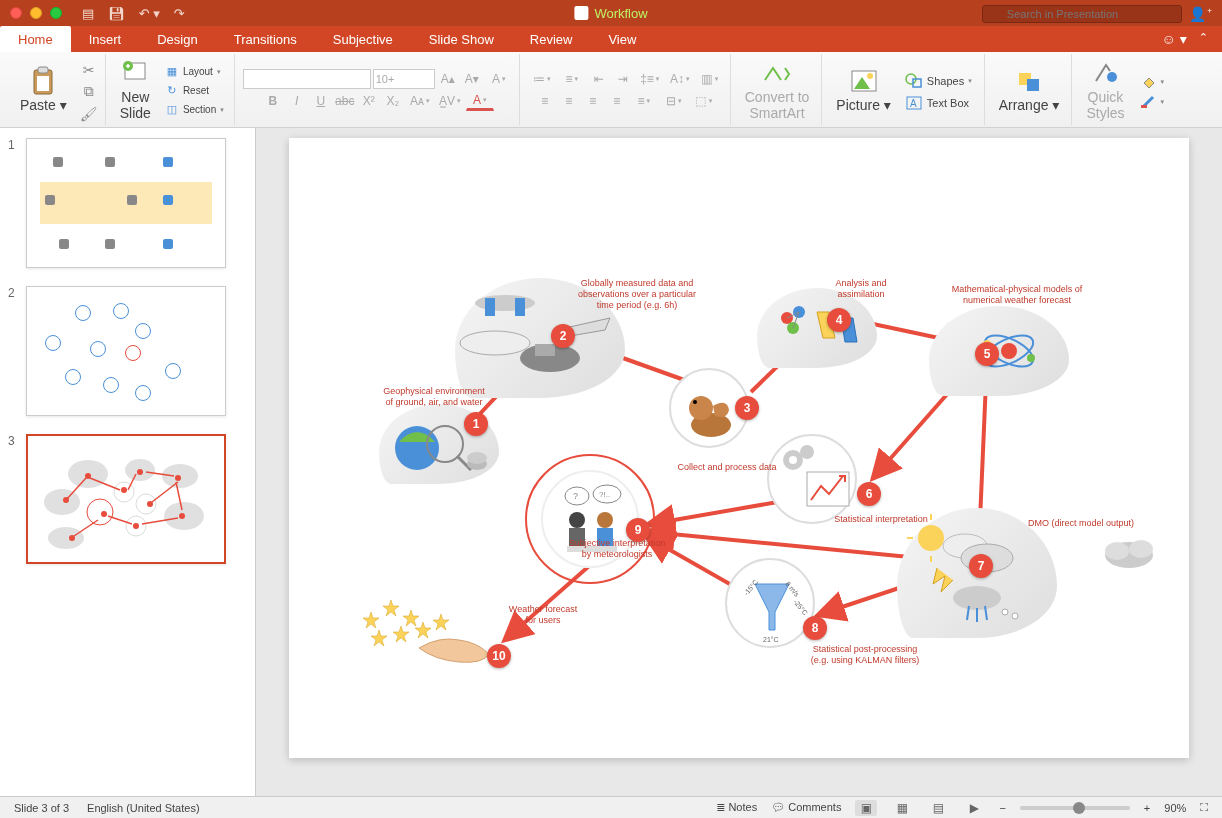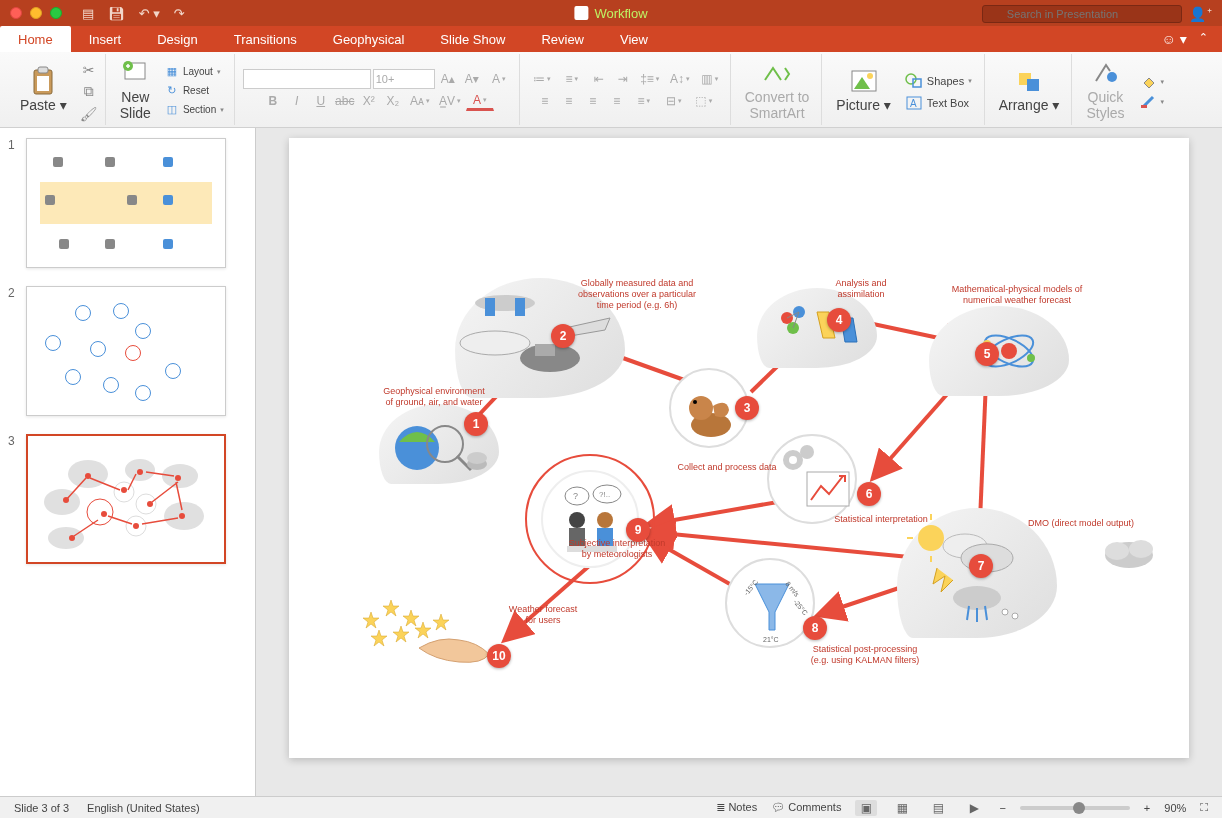--- a/index.html
+++ b/index.html
@@ -129,21 +129,21 @@
     </div>
     <span class="share-icon">👤⁺</span>
   </div>
 </div>
 
 <div class="ribbon-tabs">
   <div class="ribbon-tab active">Home</div>
   <div class="ribbon-tab">Insert</div>
   <div class="ribbon-tab">Design</div>
   <div class="ribbon-tab">Transitions</div>
-  <div class="ribbon-tab">Geophysical</div>
+  <div class="ribbon-tab">Subjective</div>
   <div class="ribbon-tab">Slide Show</div>
   <div class="ribbon-tab">Review</div>
   <div class="ribbon-tab">View</div>
   <div class="ribbon-right">
     <span class="smiley">☺ ▾</span>
     <span class="chevron-up">⌃</span>
   </div>
 </div>
 
 <div class="ribbon">

